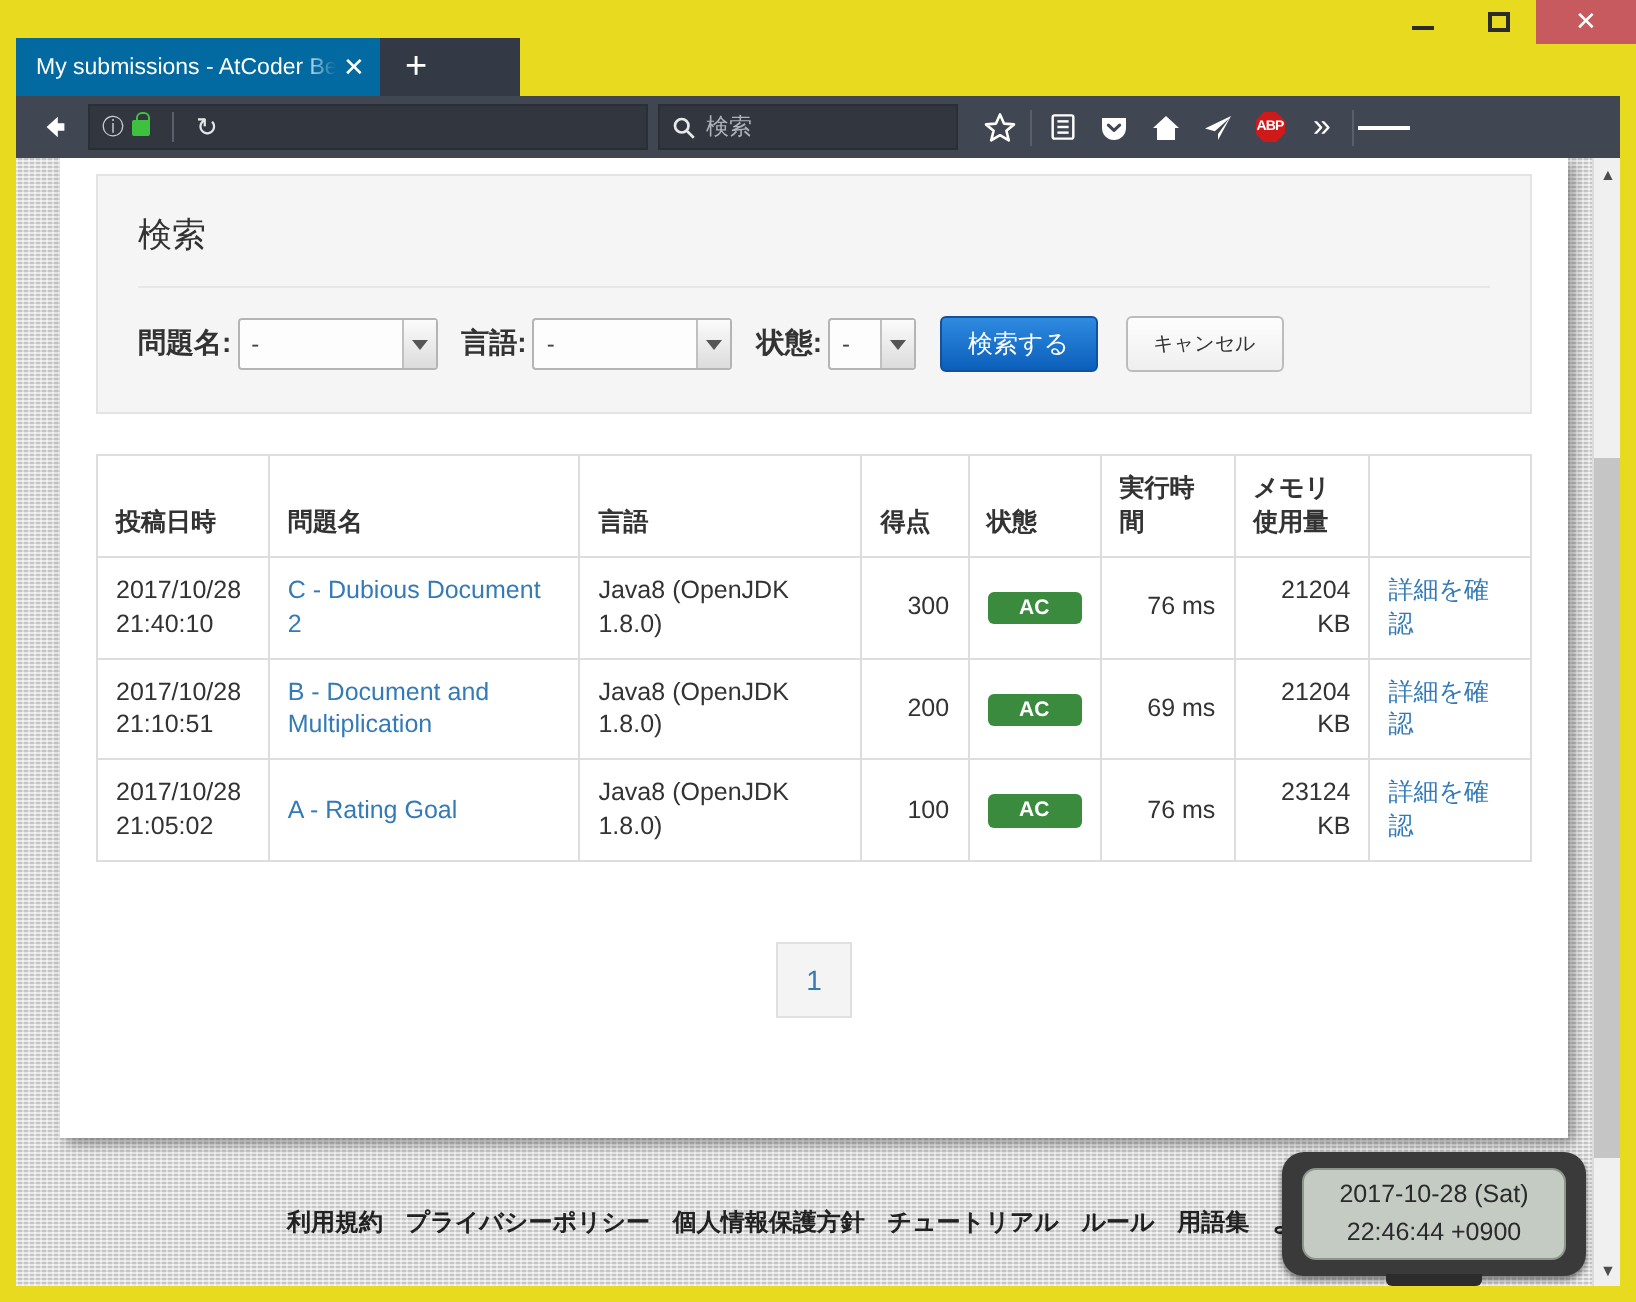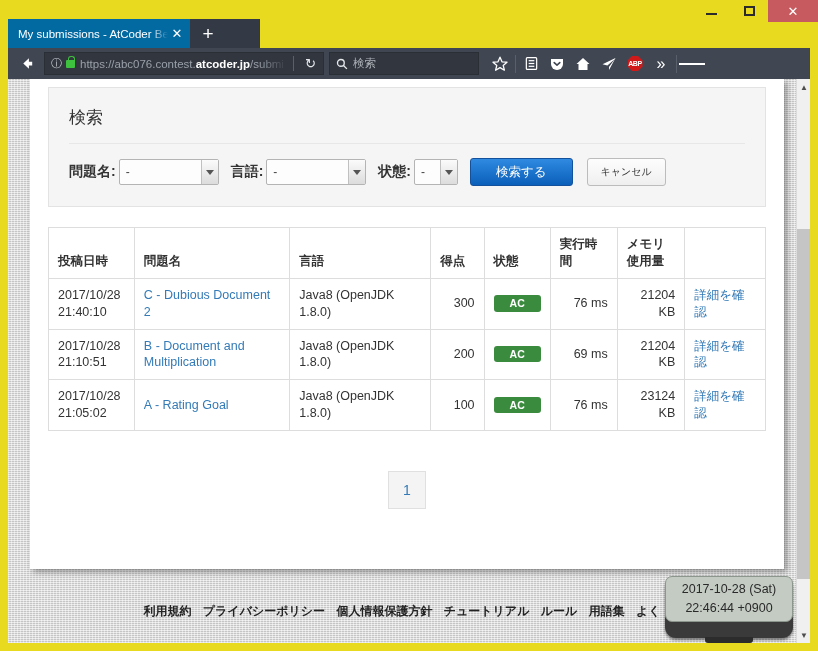--- a/index.html
+++ b/index.html
@@ -188,21 +188,21 @@
     margin-left: auto;
   }
   .caret {
     width: 0; height: 0;
     border-left: 4px solid transparent; border-right: 4px solid transparent;
     border-top: 5px solid #555;
   }
   .sel-wide { width: 100px; }
   .sel-narrow { width: 44px; }
   .btn-primary {
-    height: 28px; padding: 0 25px;
+    height: 28px; padding: 0 13px;
     background: linear-gradient(#2f8ae0,#0b5fba);
     border: 1px solid #14519c; border-radius: 3px;
     color: #ffffff; font-size: 12.5px;
     display: flex; align-items: center; justify-content: center;
     margin-right: 14px;
   }
   .btn-default {
     height: 28px; padding: 0 13px;
     background: linear-gradient(#fdfdfd,#efefef);
     border: 1px solid #bcbcbc; border-radius: 3px;
@@ -263,25 +263,25 @@
   }
   .footer-links {
     font-size: 12px; font-weight: bold; color: #222;
     padding-top: 26px; white-space: nowrap; overflow: hidden;
   }
   .footer-links span { margin: 0 4px; }
 
   
   .clock {
     position: absolute; right: 3px; bottom: 5px;
-    width: 128px; height: 62px;
+    width: 152px; height: 62px;
     background: #3a3a3a;
     border-radius: 11px;
     box-shadow: 0 2px 3px rgba(0,0,0,.5);
-    display: flex; align-items: flex-start; justify-content: center;
+    display: flex; align-items: center; justify-content: center;
     z-index: 20;
   }
   .clock:after {
     content: ""; position: absolute; bottom: -5px; left: 50%;
     transform: translateX(-50%);
     width: 48px; height: 6px; background: #2c2c2c; border-radius: 0 0 3px 3px;
   }
   .clock-face {
     width: 132px; height: 46px;
     background: #c3cbc3;
@@ -341,21 +341,20 @@
   <div class="navbar">
     <div class="nav-back">
       <svg width="15" height="15" viewBox="0 0 16 16" aria-hidden="true">
         <path d="M9.5 2.5 L3.5 8 L9.5 13.5 L9.5 10 L13 10 L13 6 L9.5 6 Z" fill="#ffffff"></path>
       </svg>
     </div>
 
     <div class="urlbox">
       <span class="u-info">ⓘ</span>
       <span class="u-lock"></span>
-      <span class="u-text"><span>https://abc076.contest.</span><b>atcoder.jp</b><span>/submi</span></span>
       <span class="u-sep"></span>
       <span class="reload">↻</span>
     </div>
 
     <div class="searchbox">
       <span class="s-mag">
         <svg width="12" height="12" viewBox="0 0 16 16" aria-hidden="true">
           <circle cx="6.5" cy="6.5" r="4.5" fill="none" stroke="#e6e8ec" stroke-width="1.8"></circle>
           <line x1="10" y1="10" x2="14.5" y2="14.5" stroke="#e6e8ec" stroke-width="1.8"></line>
         </svg>

